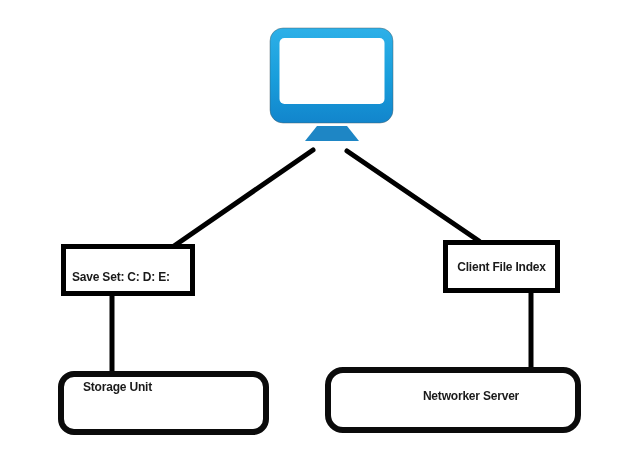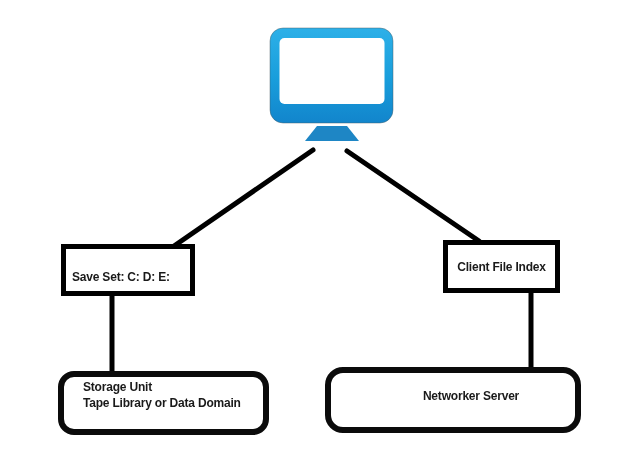--- a/index.html
+++ b/index.html
@@ -86,20 +86,19 @@
   <div class="node rect-node node-save-set">
     <span>Save Set: C: D: E:</span>
   </div>
 
   <div class="node rect-node node-client-file-index">
     <span>Client File Index</span>
   </div>
 
   <div class="node round-node node-storage-unit">
     <div>Storage Unit</div>
-    <div>Tape Library or Data Domain</div>
   </div>
 
   <div class="node round-node node-networker-server">
     <span>Networker Server</span>
   </div>
 
 </div>
 
 </body></html>

